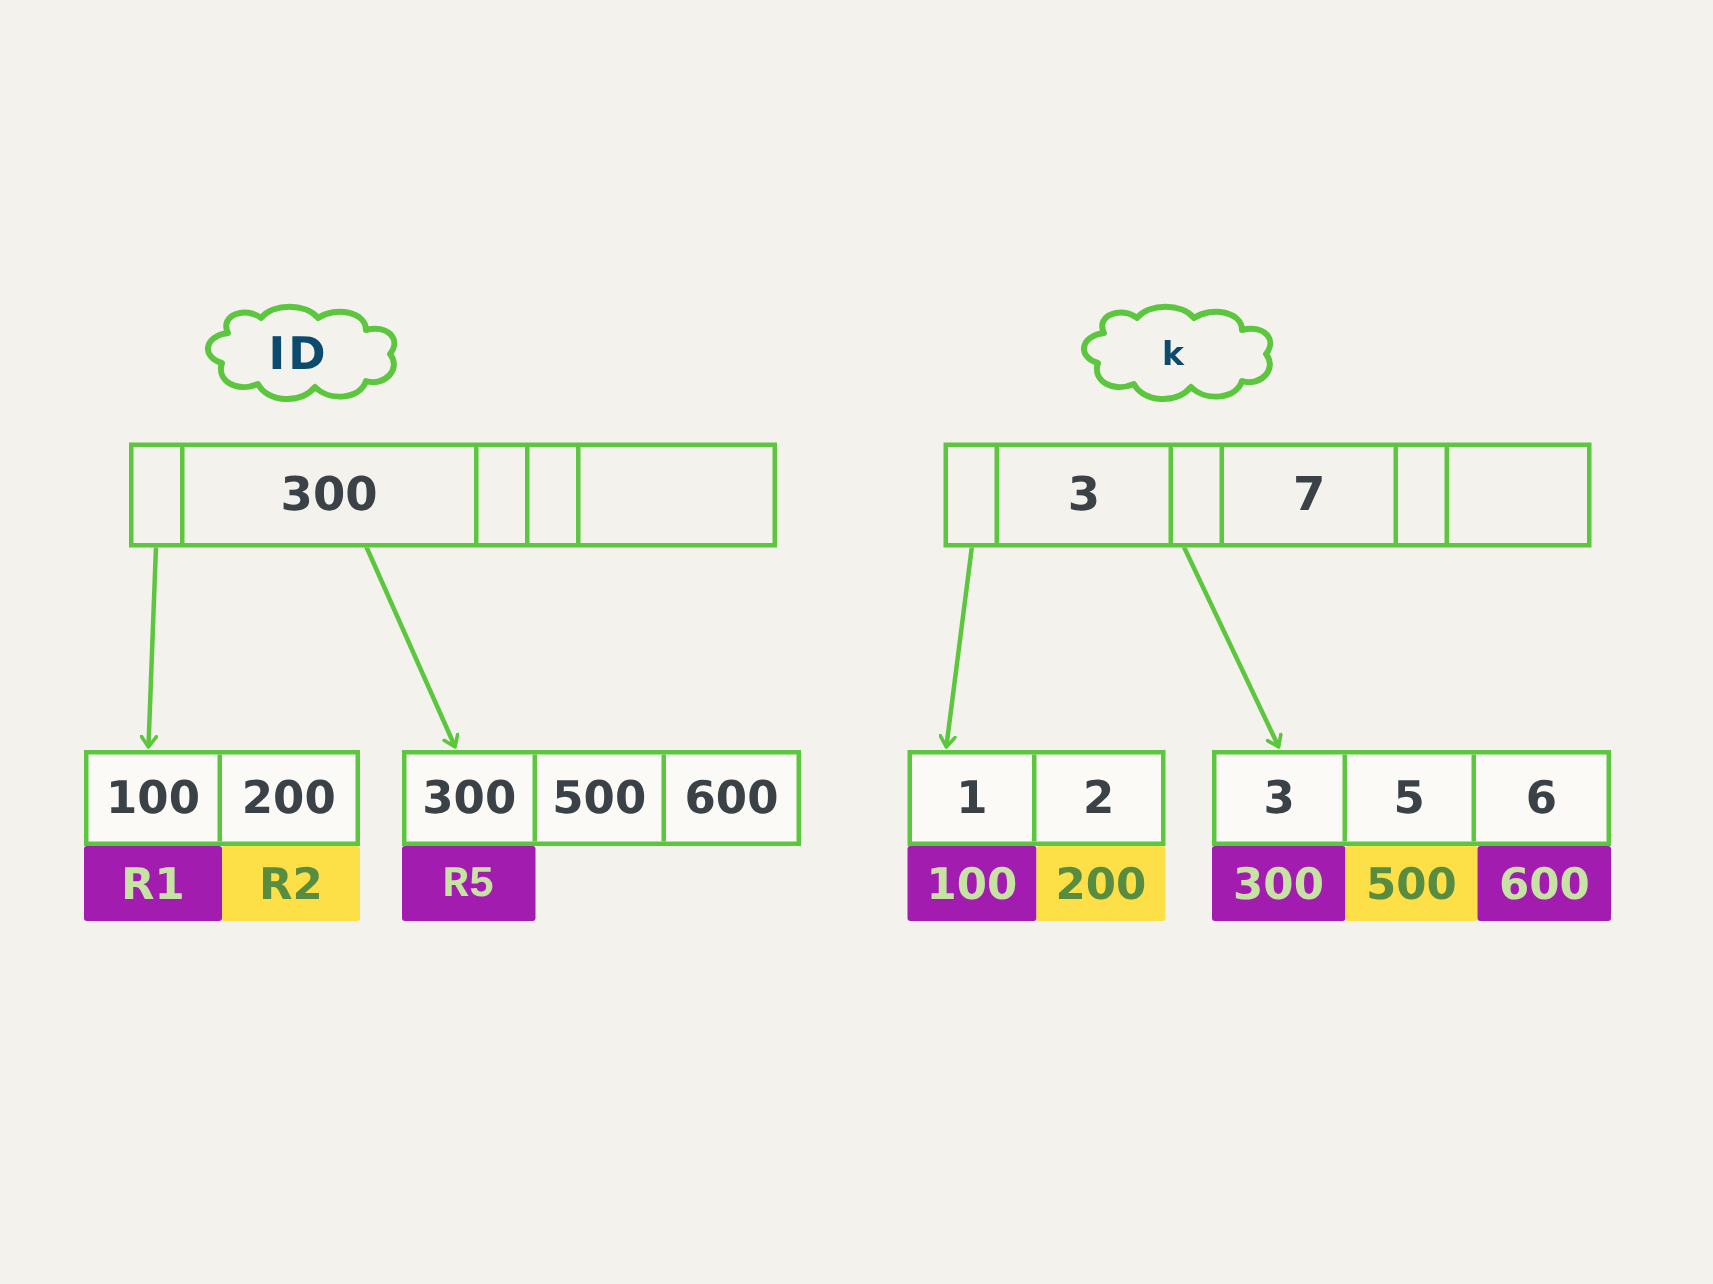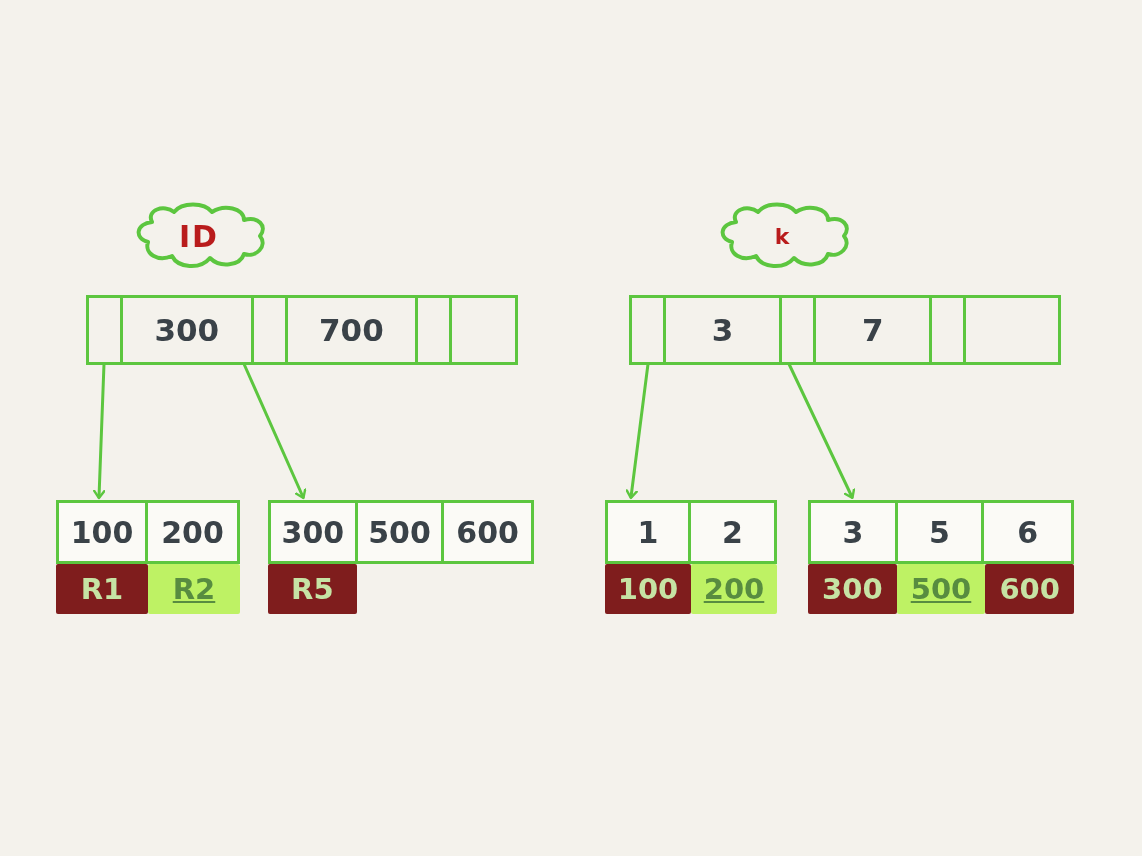--- a/index.html
+++ b/index.html
@@ -27,21 +27,21 @@
     justify-content: center;
   }
   .cloud svg {
     position: absolute;
     top: 0;
     left: 0;
     overflow: visible;
   }
   .cloud-text {
     position: relative;
-    color: #b91c1c;
+    color: #0c4a6e;
     font-family: "DejaVu Sans", sans-serif;
     font-weight: 700;
     letter-spacing: 2px;
   }
 
   
   .root-node {
     position: absolute;
     display: flex;
     box-sizing: border-box;
@@ -103,27 +103,26 @@
     display: flex;
     align-items: center;
     justify-content: center;
     height: 50px;
     font-family: "DejaVu Sans", sans-serif;
     font-weight: 700;
     font-size: 29px;
     border-radius: 2px;
   }
   .rec-dark {
-    background: #7f1d1d;
+    background: #a21caf;
     color: #c6e3a4;
   }
   .rec-light {
-    background: #bef264;
+    background: #fde047;
     color: #588c40;
-    text-decoration: underline;
   }
 
   
   #arrows {
     position: absolute;
     top: 0;
     left: 0;
     width: 1142px;
     height: 856px;
     pointer-events: none;
@@ -156,21 +155,20 @@
                C74,70 52,68 46,56 C32,62 18,54 22,42
                C8,38 10,24 26,22 Z" fill="none" stroke="#5cc63f" stroke-width="4" stroke-linecap="round" stroke-linejoin="round"></path>
     </svg>
     <span class="cloud-text" style="font-size:30px;">ID</span>
   </div>
 
   <div class="root-node" style="left:86px; top:295px; width:432px; height:70px;">
     <div class="root-cell root-ptr"></div>
     <div class="root-cell root-key">300</div>
     <div class="root-cell root-ptr"></div>
-    <div class="root-cell root-key">700</div>
     <div class="root-cell root-ptr"></div>
     <div class="root-cell root-key"></div>
   </div>
 
   <div class="leaf" style="left:56px; top:500px; width:184px;">
     <div class="leaf-keys">
       <div class="leaf-key" style="width:50%;">100</div>
       <div class="leaf-key" style="width:50%;">200</div>
     </div>
     <div class="leaf-records">
@@ -179,21 +177,21 @@
     </div>
   </div>
 
   <div class="leaf" style="left:268px; top:500px; width:266px;">
     <div class="leaf-keys">
       <div class="leaf-key" style="width:33.34%;">300</div>
       <div class="leaf-key" style="width:33.33%;">500</div>
       <div class="leaf-key" style="width:33.33%;">600</div>
     </div>
     <div class="leaf-records">
-      <div class="leaf-record rec-dark" style="width:33.33%;">R5</div>
+      <div class="leaf-record rec-dark" style="width:33.33%;font-family:Liberation Mono, monospace;">R5</div>
     </div>
   </div>
 
   <div class="cloud" style="left:710px; top:200px; width:146px; height:72px;">
     <svg width="146" height="72" viewBox="0 0 146 72">
       <path d="M26,22 C20,10 38,4 48,12 C56,2 78,2 86,12
                C98,4 118,8 118,20 C132,16 142,26 134,36
                C142,46 130,58 118,54 C114,66 94,68 84,58
                C74,70 52,68 46,56 C32,62 18,54 22,42
                C8,38 10,24 26,22 Z" fill="none" stroke="#5cc63f" stroke-width="4" stroke-linecap="round" stroke-linejoin="round"></path>

